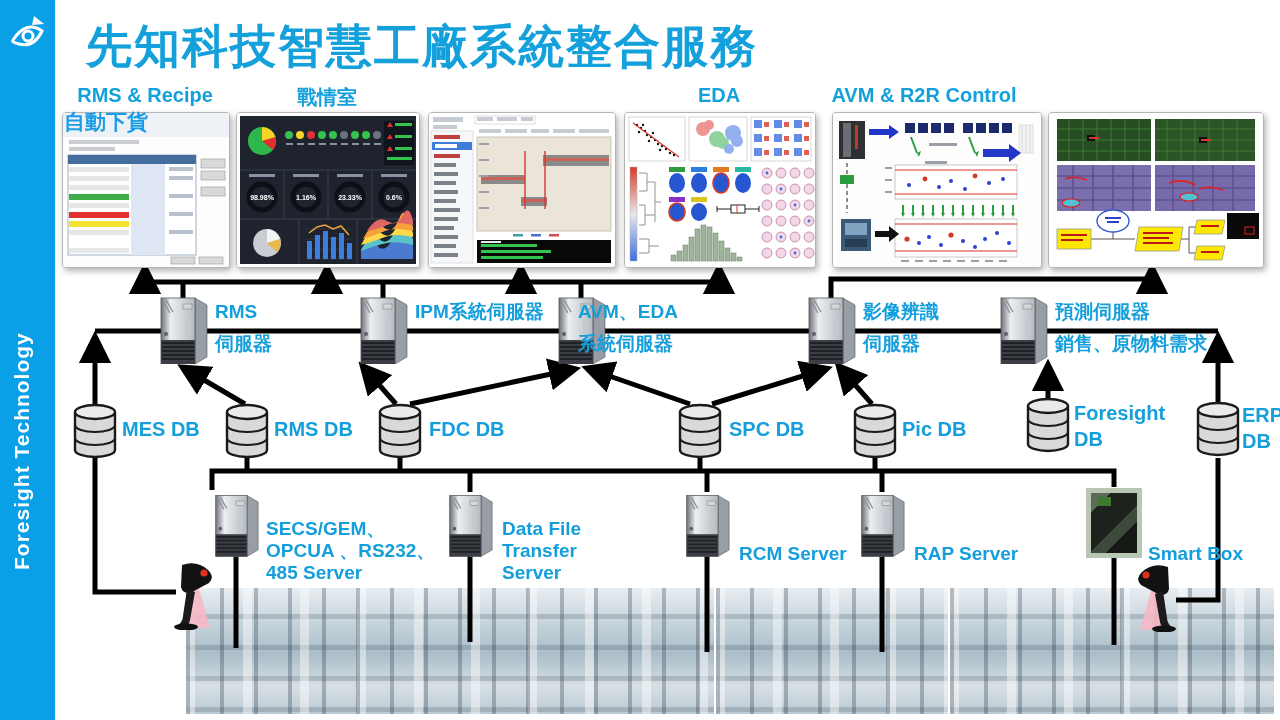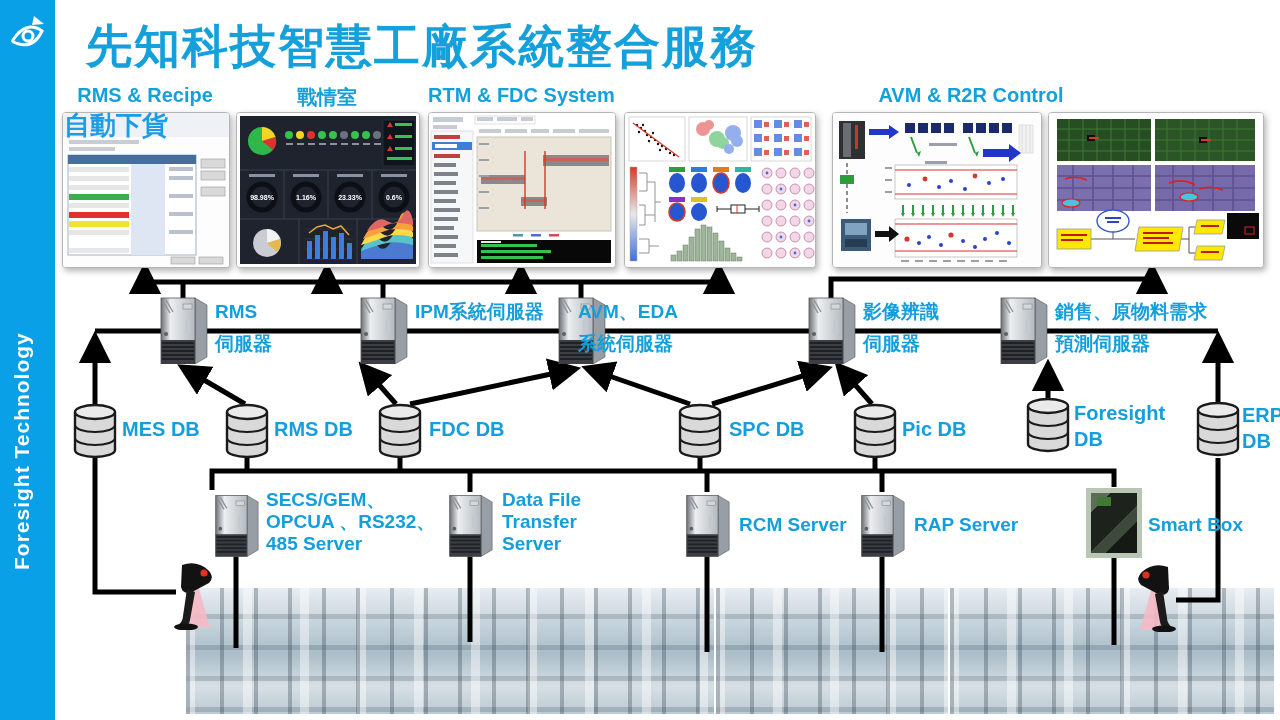--- a/index.html
+++ b/index.html
@@ -12,31 +12,31 @@
          writing-mode:vertical-rl;transform:rotate(180deg);letter-spacing:1px;z-index:7;}
   #logo{left:8px;top:12px;width:40px;height:46px;z-index:7;}
   
   #title{left:86px;top:16px;width:1100px;font-size:46px;font-weight:bold;color:#14a0db;z-index:5;letter-spacing:2px;}
   
   .plabel{top:84px;height:24px;text-align:center;font-size:20px;font-weight:bold;color:#14a0db;z-index:5;white-space:nowrap;}
   
   .panel{top:112px;height:154px;background:#fff;border:1px solid #b5b5b5;border-radius:4px;
          box-shadow:2px 3px 6px rgba(0,0,0,.3);z-index:3;overflow:hidden;}
   .panel svg{display:block;width:100%;height:100%;}
-  #overlay1{left:64px;top:108px;font-size:26px;font-weight:bold;color:#1c9ce6;z-index:5;}
+  #overlay1{left:64px;top:108px;font-size:21px;font-weight:bold;color:#1c9ce6;z-index:5;}
   
   #wires{left:0;top:0;width:1280px;height:720px;z-index:2;}
   
   .srv{width:52px;height:68px;z-index:3;}
   .db{width:46px;height:58px;z-index:3;}
   .scan{width:44px;height:68px;z-index:4;}
   
   .slabel{font-size:19px;font-weight:bold;color:#149fdc;line-height:32px;z-index:4;white-space:nowrap;}
   .dlabel{font-size:20px;font-weight:bold;color:#149fdc;line-height:26px;z-index:4;white-space:nowrap;}
-  .elabel{font-size:19px;font-weight:bold;color:#149fdc;line-height:22px;z-index:4;white-space:nowrap;}
+  .elabel{font-size:19px;font-weight:bold;color:#149fdc;line-height:22px;z-index:4;white-space:nowrap;margin-top:29px;}
   
   .photo{top:588px;height:126px;z-index:1;border-left:2px solid #fff;
     background:
       repeating-linear-gradient(90deg, rgba(40,55,70,.30) 0 4px, rgba(0,0,0,0) 4px 34px),
       repeating-linear-gradient(90deg, rgba(255,255,255,.45) 0 9px, rgba(0,0,0,0) 9px 57px),
       repeating-linear-gradient(180deg, rgba(0,0,0,0) 0 26px, rgba(55,75,92,.22) 26px 31px),
       linear-gradient(180deg,#e8edf1 0%,#cdd9e0 22%,#aabdc8 52%,#d6dfe4 78%,#bccad3 100%);}
   #smartbox{left:1086px;top:488px;width:56px;height:70px;z-index:3;border:5px solid #b9c6b3;box-sizing:border-box;
     background:linear-gradient(135deg,#5c6b5a 0 18%,#1d221d 18% 55%,#3d4a3c 55% 70%,#151a15 70% 100%);}
   #smartbox:after{content:"";position:absolute;left:6px;top:4px;width:14px;height:9px;background:#3f7a33;}
@@ -83,22 +83,22 @@
     <path d="M5 28 Q18 8 34 19 Q26 36 11 32 Q3 30 5 28 Z" fill="none" stroke="#fff" stroke-width="3"></path>
     <circle cx="20" cy="24" r="5" fill="none" stroke="#fff" stroke-width="3"></circle>
     <path d="M26 4 L36 12 L24 13 Z" fill="#fff"></path>
   </svg>
   <div id="brand" class="abs">Foresight Technology</div>
 
   <div id="title" class="abs">先知科技智慧工廠系統整合服務</div>
 
   <div class="abs plabel" style="left:236px;width:182px">戰情室</div>
   <div class="abs plabel" style="left:62px;width:166px">RMS &amp; Recipe</div>
-  <div class="abs plabel" style="left:428px;width:186px">RTM &amp; FDC System</div>
-  <div class="abs plabel" style="left:867px;width:208px">AVM &amp; R2R Control</div>
+  <div class="abs plabel" style="left:624px;width:190px">EDA</div>
+  <div class="abs plabel" style="left:820px;width:208px">AVM &amp; R2R Control</div>
   <div id="overlay1" class="abs">自動下貨</div>
 
   <svg id="wires" class="abs" viewBox="0 0 1280 720">
     <defs>
       <marker id="arr" viewBox="0 0 10 10" refX="6.5" refY="5" markerWidth="6.5" markerHeight="6.5" orient="auto-start-reverse">
         <path d="M0,0 L10,5 L0,10 z" fill="#000"></path>
       </marker>
     </defs>
     <g stroke="#000" stroke-width="5" fill="none">
       <path d="M183 302 V282"></path>
@@ -703,22 +703,22 @@
       <use href="#sym-server"></use>
     </svg>
   <div class="abs slabel" style="left:863px;top:296px">
     <span style="display:block">影像辨識</span>
     <span style="display:block">伺服器</span>
   </div>
   <svg class="abs srv" style="left:997px;top:296px">
       <use href="#sym-server"></use>
     </svg>
   <div class="abs slabel" style="left:1055px;top:296px">
+    <span style="display:block">預測伺服器</span>
     <span style="display:block">銷售、原物料需求</span>
-    <span style="display:block">預測伺服器</span>
   </div>
 
   <svg class="abs db" style="left:72px;top:402px">
       <use href="#sym-db"></use>
     </svg>
   <div class="abs dlabel" style="left:122px;top:416px">
     <span style="display:block">MES DB</span>
   </div>
   <svg class="abs db" style="left:224px;top:402px">
       <use href="#sym-db"></use>

